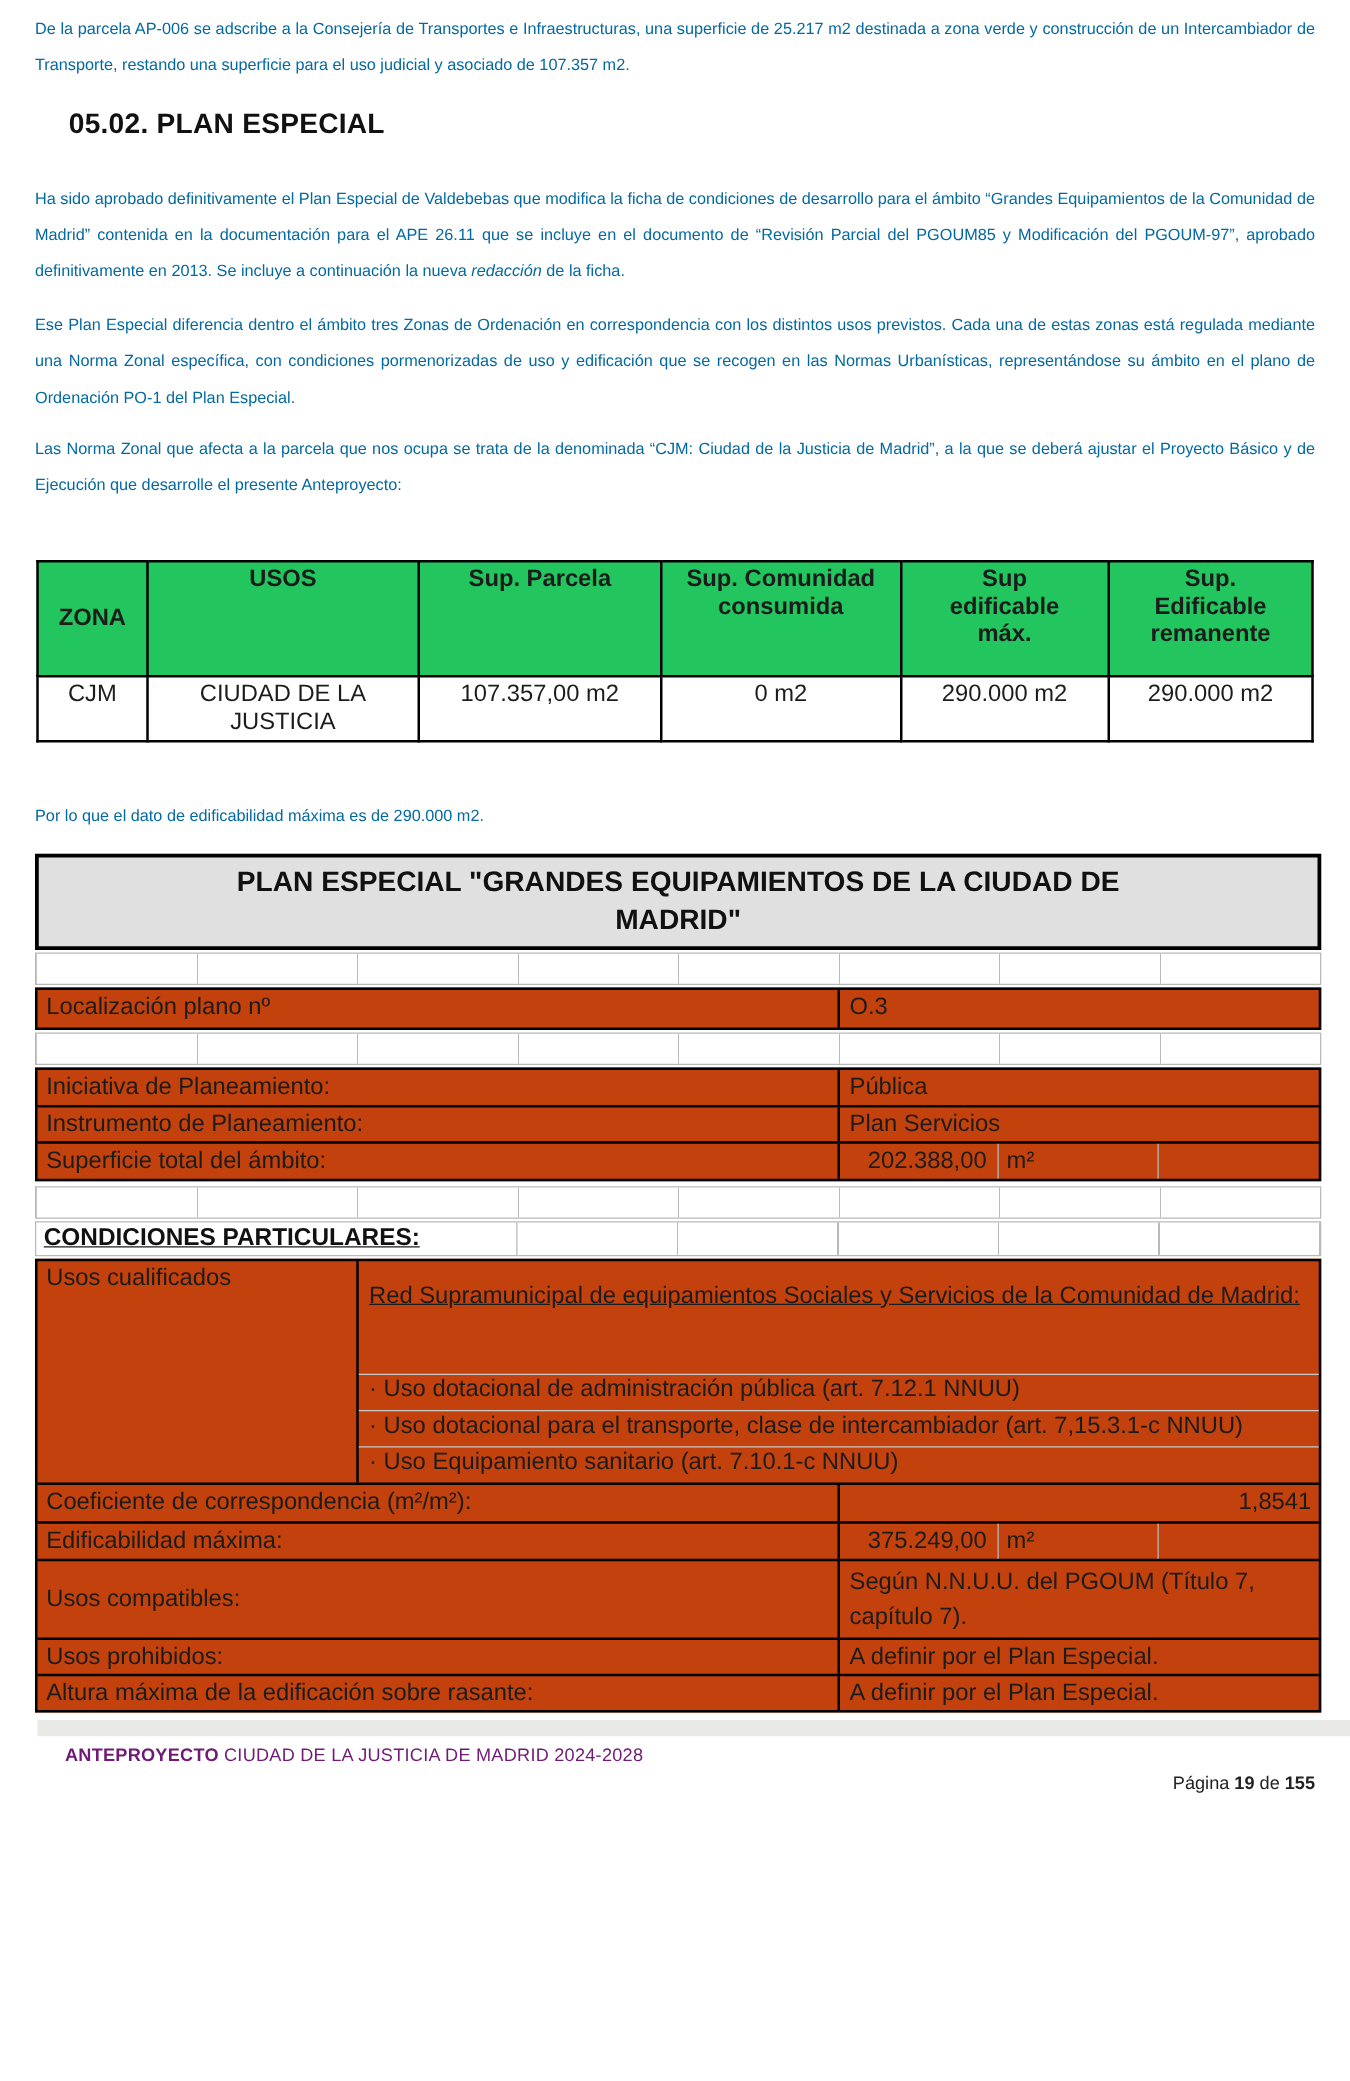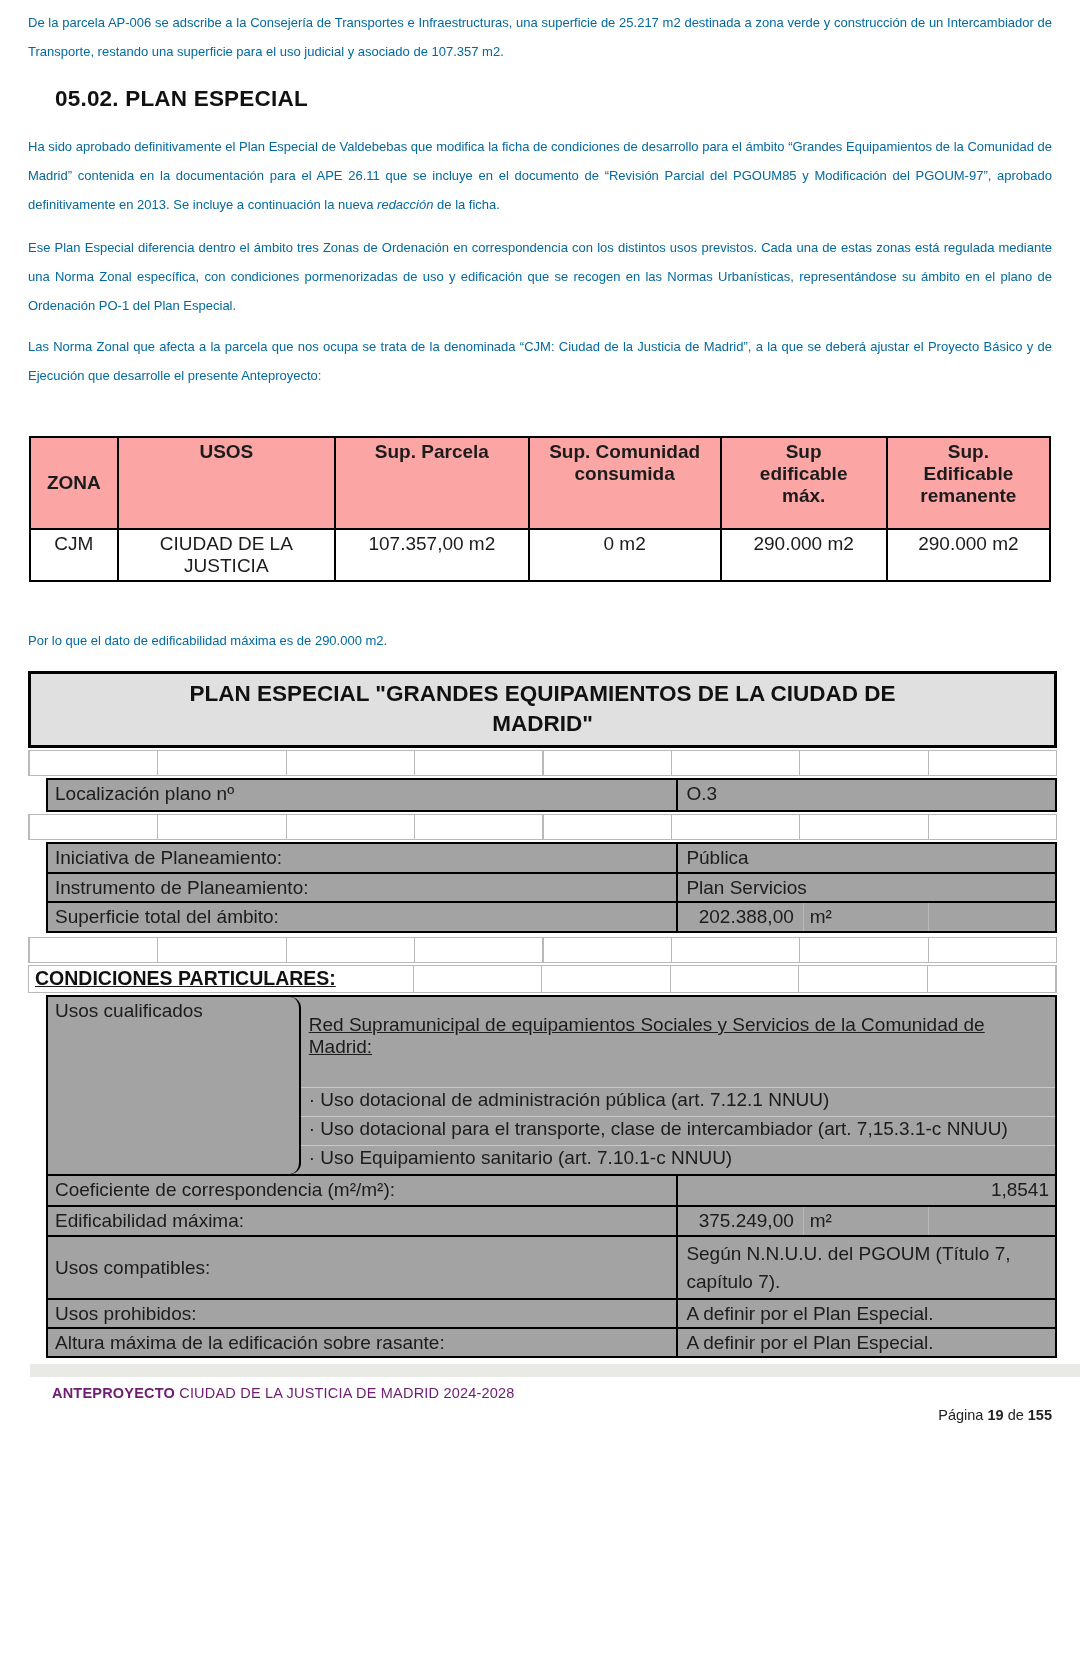--- a/index.html
+++ b/index.html
@@ -19,40 +19,40 @@
     font-size:13px; line-height:29px;
     text-align:justify;
     color:#0369a1;
   }
   .section-heading {
     margin:20px 0 0 27px;
     font-size:22.5px; font-weight:bold; letter-spacing:.2px;
     color:#111;
     height:28px;
   }
-  .mt30 { margin-top:18px; }
+  .mt30 { margin-top:30px; }
   .mt14 { margin-top:14px; }
   .mt12 { margin-top:12px; }
   .mt44 { margin-top:44px; }
   .italic { font-style:italic; }
 
   
   .zona-table {
     width:1022px; margin:46px 0 0 1px;
     border-collapse:collapse;
     table-layout:fixed;
     font-size:19px;
   }
   .zona-table th, .zona-table td {
     border:2px solid #000;
     text-align:center;
     padding:3px 4px;
   }
   .zona-table th {
-    background:#fca5a5;
+    background:#22c55e;
     font-weight:bold;
     vertical-align:top;
     white-space:pre-line;
     height:92px;
   }
   .zona-table th.v-mid { vertical-align:middle; }
   .zona-table td {
     vertical-align:top;
     white-space:pre-line;
     height:52px;
@@ -71,33 +71,32 @@
     padding:5px 10px 6px 10px;
     white-space:pre-line;
     color:#111;
   }
   .spacer-row {
     height:26px;
     margin:2px 0;
     border:1px solid #b9b9b9;
     background-image:repeating-linear-gradient(to right, #b9b9b9 0 1px, transparent 1px 12.5%);
   }
-  .fbox { border:2px solid #000; background:#a3a3a3;margin-left:18px; }
+  .fbox { border:2px solid #000; background:#c2410c; }
   .frow { display:flex; }
   .frow + .frow { border-top:2px solid #000; }
   .frow .lbl {
     width:62.6%;
     border-right:2px solid #000;
     padding:3px 6px 2px 7px;
   }
   .frow .lbl-narrow {
     width:25.1%;
     border-right:2px solid #000;
     padding:3px 6px 2px 7px;
-    border-radius:11px;
   }
   .frow .val { flex:1; padding:3px 6px 2px 8px; }
   .frow .val-center { flex:1; padding:3px 6px 2px 20px; text-align:right; }
   .frow .val3 { flex:1; display:flex; }
   .v-num { width:33.3%; text-align:right; padding:3px 9px 2px 0; border-right:1px solid #b9b9b9; }
   .v-unit { width:33.2%; padding:3px 0 2px 6px; border-right:1px solid #b9b9b9; }
   .v-empty { flex:1; }
   .row-h30 { min-height:30px; }
   .row-h28 { min-height:28px; }
   .row-h31 { min-height:31px; }

